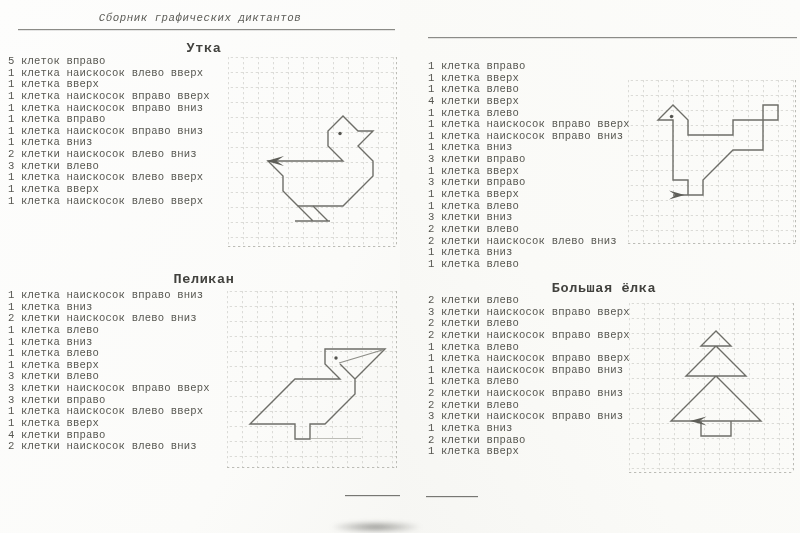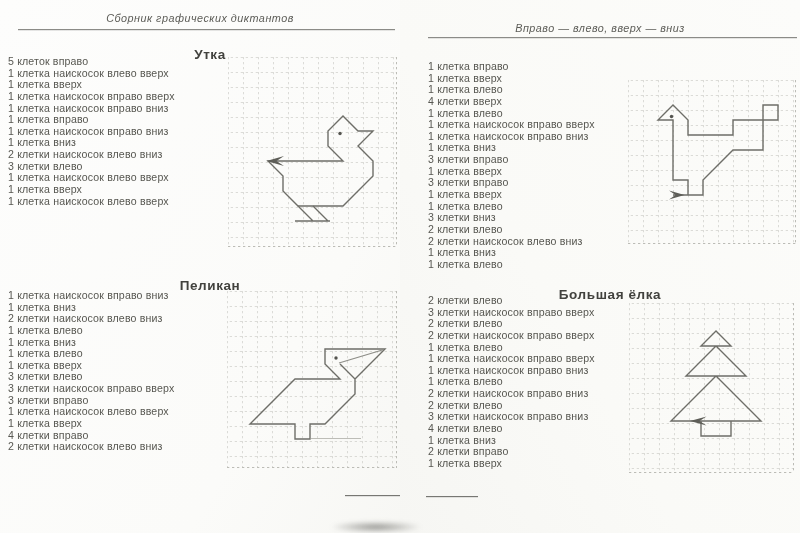--- a/index.html
+++ b/index.html
@@ -1,25 +1,25 @@
 <!DOCTYPE html>
 <html><head>
 <meta charset="utf-8">
 <style>
   html,body{margin:0;padding:0;}
   body{width:800px;height:533px;overflow:hidden;background:#e9e9e6;}
   .sheet{position:relative;width:752px;height:533px;background:#8b5cf6;
-         font-family:Liberation Sans, sans-serif;color:#54544f;}
+         font-family:Liberation Mono, monospace;color:#54544f;}
   .page{position:absolute;top:0;width:400px;height:533px;}
   .page.left{left:0;background:linear-gradient(120deg,#fdfdfc 0%,#fbfbf9 70%,#f7f7f4 100%);}
   .page.right{left:400px;background:linear-gradient(240deg,#fcfcfa 0%,#fafaf7 60%,#f6f6f3 100%);}
   .running-head{position:absolute;width:100%;text-align:center;font-style:italic;
                 font-size:10.8px;letter-spacing:.5px;color:#5c5c57;white-space:nowrap;}
   .rule{position:absolute;height:1px;background:#8b8b87;box-shadow:0 1px 0 rgba(60,60,55,.12);}
-  .title{position:absolute;width:100%;margin:10px;text-align:center;font-size:13.5px;
+  .title{position:absolute;width:100%;margin:4px;text-align:center;font-size:13.5px;
          font-weight:bold;letter-spacing:.6px;color:#42423e;white-space:nowrap;}
   .steps{position:absolute;white-space:nowrap;}
   .steps .step{height:11.65px;line-height:11.65px;font-size:10.6px;letter-spacing:.15px;color:#575751;}
   .grid-fig{position:absolute;}
   .grid-edge{fill:none;stroke:#bcbcb6;stroke-width:1;stroke-dasharray:2.3 2.7;}
   .fig{fill:none;stroke:#6e6e68;stroke-width:1.4;stroke-linejoin:miter;}
   .fig.light{stroke:#8d8d87;stroke-width:1.1;}
   .fig.faint{stroke:#bdbdb7;stroke-width:1;}
   .dot{fill:none;stroke:#53534e;stroke-width:3.4;stroke-linecap:round;}
   .arrow{fill:#5e5e58;stroke:none;}
@@ -98,21 +98,20 @@
       <path class="fig light" d="M112 72 L157 58.5"></path>
       <path class="fig faint" d="M84 147.5 L134 147.5"></path>
       <path class="dot" d="M109 67 l0.01 0"></path>
     </svg>
 
     <div class="rule foot-rule" style="left:345px;top:495px;width:55px"></div>
     <div class="page-num" style="left:345px;top:499px;width:53px;text-align:right">77</div>
   </section>
 
   <section class="page right">
-    <div class="running-head" style="top:22px">Вправо — влево, вверх — вниз</div>
     <div class="rule" style="left:28px;top:37px;width:369px"></div>
 
     <div class="steps" style="left:28px;top:61px">
         <div class="step">1 клетка вправо</div>
         <div class="step">1 клетка вверх</div>
         <div class="step">1 клетка влево</div>
         <div class="step">4 клетки вверх</div>
         <div class="step">1 клетка влево</div>
         <div class="step">1 клетка наискосок вправо вверх</div>
         <div class="step">1 клетка наискосок вправо вниз</div>
@@ -148,21 +147,20 @@
         <div class="step">3 клетки наискосок вправо вверх</div>
         <div class="step">2 клетки влево</div>
         <div class="step">2 клетки наискосок вправо вверх</div>
         <div class="step">1 клетка влево</div>
         <div class="step">1 клетка наискосок вправо вверх</div>
         <div class="step">1 клетка наискосок вправо вниз</div>
         <div class="step">1 клетка влево</div>
         <div class="step">2 клетки наискосок вправо вниз</div>
         <div class="step">2 клетки влево</div>
         <div class="step">3 клетки наискосок вправо вниз</div>
-        <div class="step">4 клетки влево</div>
         <div class="step">1 клетка вниз</div>
         <div class="step">2 клетки вправо</div>
         <div class="step">1 клетка вверх</div>
       </div>
 
     <svg class="grid-fig" style="left:229px;top:303px" width="165" height="170" viewBox="0 0 165 170">
       <defs>
         <pattern id="gpd" width="15" height="15" patternUnits="userSpaceOnUse">
           <path d="M15 0 L0 0 L0 15" fill="none" stroke="#bcbcb6" stroke-width="1" stroke-dasharray="2.3 2.7"></path>
         </pattern>

